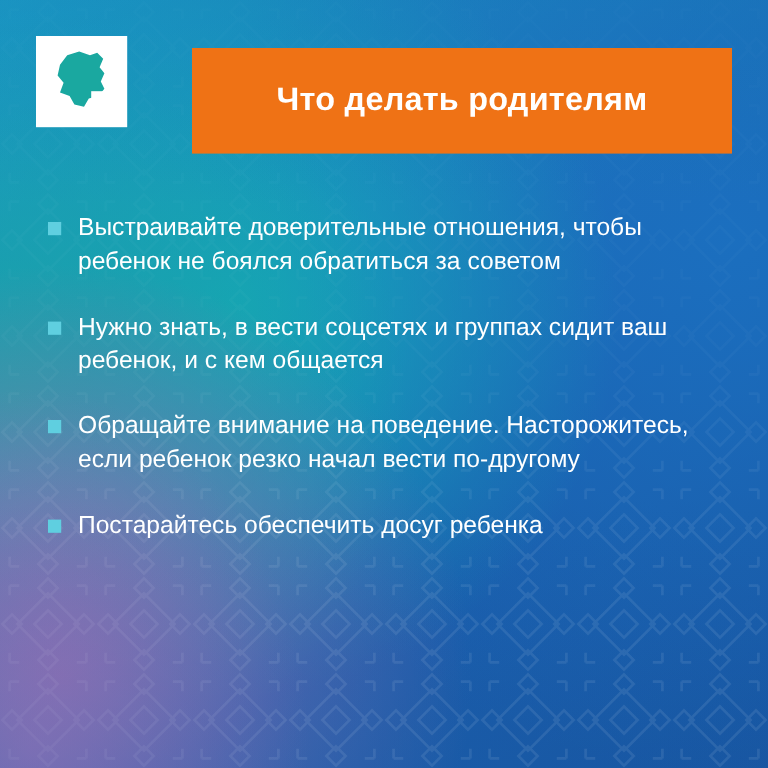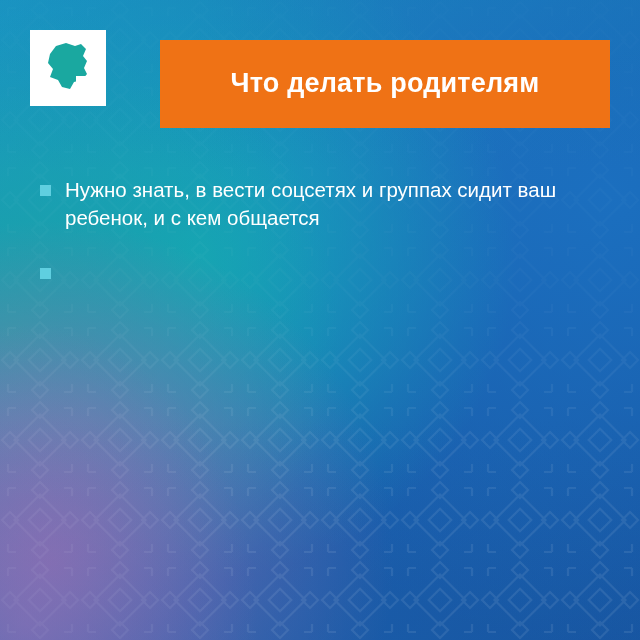--- a/index.html
+++ b/index.html
@@ -184,27 +184,36 @@
   </div>
   <div class="logo-notch"></div>
   <div class="logo-notch-sq"></div>
 
   <div class="title-banner">
     <div class="title-text">Что делать родителям</div>
   </div>
 
   <div class="bullets">
 
+    <div class="bullet-item">
+      <span class="bullet-marker"></span>
+      <span class="bullet-text">Выстраивайте доверительные отношения, чтобы ребенок не боялся обратиться за советом</span>
+    </div>
 
     <div class="bullet-item">
       <span class="bullet-marker"></span>
       <span class="bullet-text">Нужно знать, в вести соцсетях и группах сидит ваш ребенок, и с кем общается</span>
     </div>
 
-
-    <div class="bullet-item">
-      <span class="bullet-marker"></span>
+    <div class="bullet-item">
+      <span class="bullet-marker"></span>
+      <span class="bullet-text">Обращайте внимание на поведение. Насторожитесь, если ребенок резко начал вести по-другому</span>
+    </div>
+
+    <div class="bullet-item">
+      <span class="bullet-marker"></span>
+      <span class="bullet-text">Постарайтесь обеспечить досуг ребенка</span>
     </div>
 
   </div>
 
   <div class="footer-space"></div>
 </div>
 
 </body></html>

